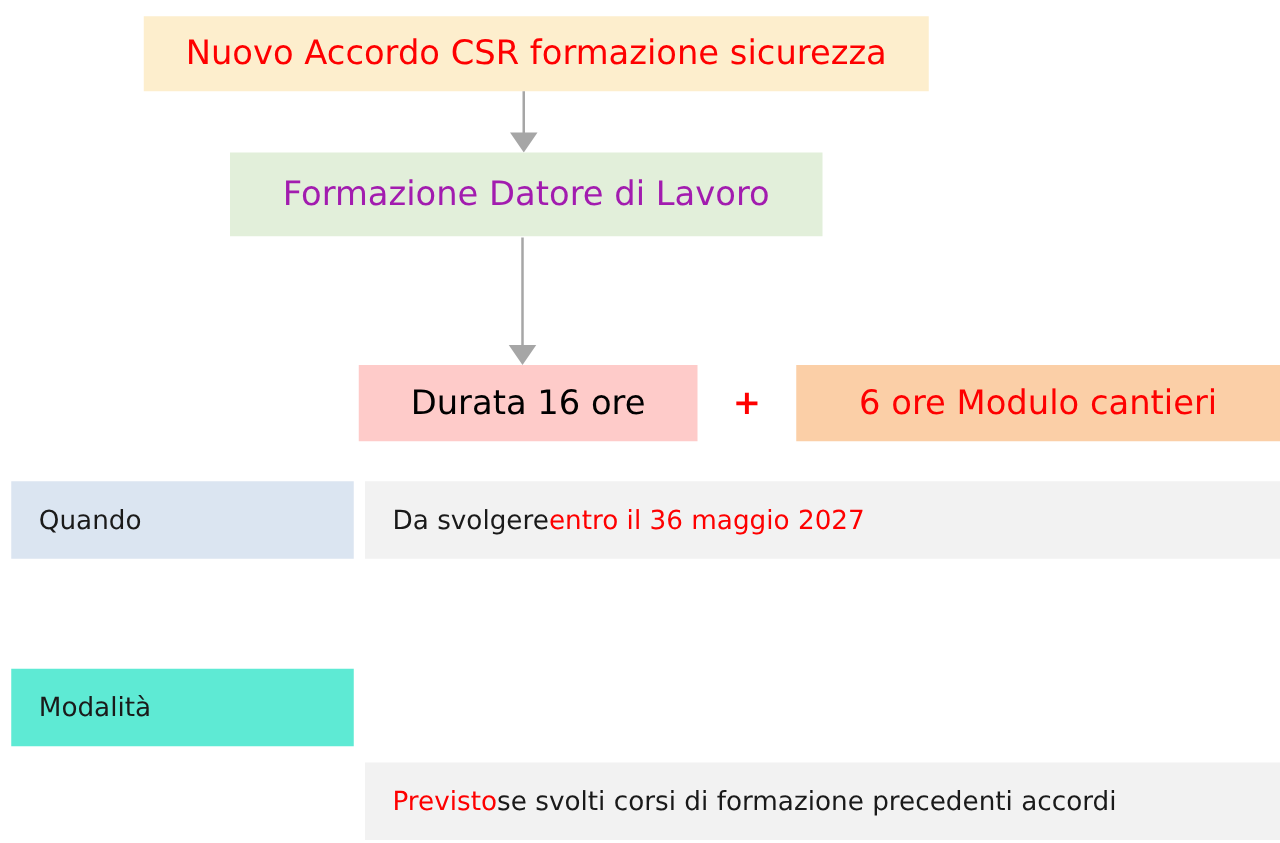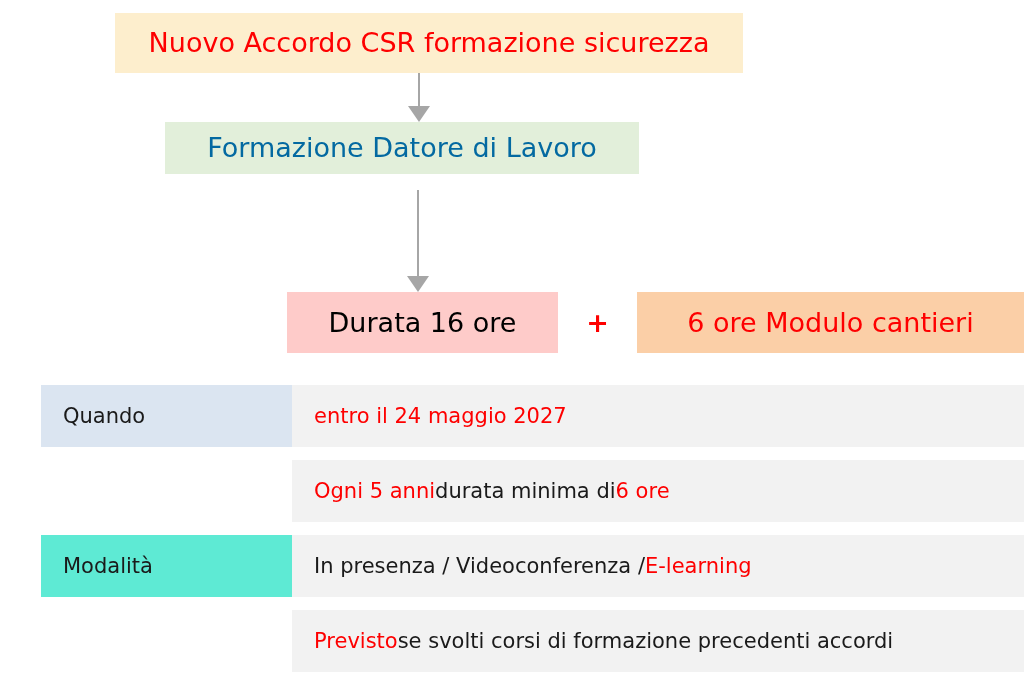--- a/index.html
+++ b/index.html
@@ -41,26 +41,26 @@
     left: 115px;
     top: 13px;
     width: 628px;
     height: 60px;
     background: #fdeecd;
     color: #fe0000;
     font-size: 27px;
   }
 
   #subject-box {
-    left: 165px;
+    left: 184px;
     top: 122px;
     width: 474px;
-    height: 52px;
+    height: 67px;
     background: #e2efda;
-    color: #0369a1;
+    color: #a21caf;
     font-size: 27px;
   }
 
   #duration-box {
     left: 287px;
     top: 292px;
     width: 271px;
     height: 61px;
     background: #fecbc9;
     color: #000000;
@@ -152,21 +152,20 @@
     top: 0;
     width: 274px;
     height: 62px;
     box-sizing: border-box;
     display: flex;
     align-items: center;
     padding-left: 22px;
     font-size: 21px;
     color: #1a1a1a;
     white-space: nowrap;
-    margin-left: 32px;
   }
 
   .tvalue {
     position: absolute;
     left: 292px;
     top: 0;
     right: 0;
     height: 62px;
     box-sizing: border-box;
     display: flex;
@@ -208,38 +207,30 @@
 
   <div id="plus-sign">+</div>
 
   <div class="box" id="module-box">6 ore Modulo cantieri</div>
 
   <div id="detail-table">
 
     <div class="trow row-quando">
       <div class="tlabel">Quando</div>
       <div class="tvalue">
-          <span class="hl">entro il 24 maggio 2027</span>
+          <span>Da svolgere </span>
+          <span class="hl">entro il 36 maggio 2027</span>
         </div>
     </div>
 
     <div class="trow row-aggior">
-      <div class="tvalue">
-          <span class="hl">Ogni 5 anni</span>
-          <span> durata minima di </span>
-          <span class="hl">6 ore</span>
-        </div>
     </div>
 
     <div class="trow row-modalita">
       <div class="tlabel">Modalità</div>
-      <div class="tvalue">
-          <span>In presenza / Videoconferenza / </span>
-          <span class="hl">E-learning</span>
-        </div>
     </div>
 
     <div class="trow row-esonero">
       <div class="tvalue">
           <span class="hl">Previsto</span>
           <span> se svolti corsi di formazione precedenti accordi</span>
         </div>
     </div>
 
   </div>

